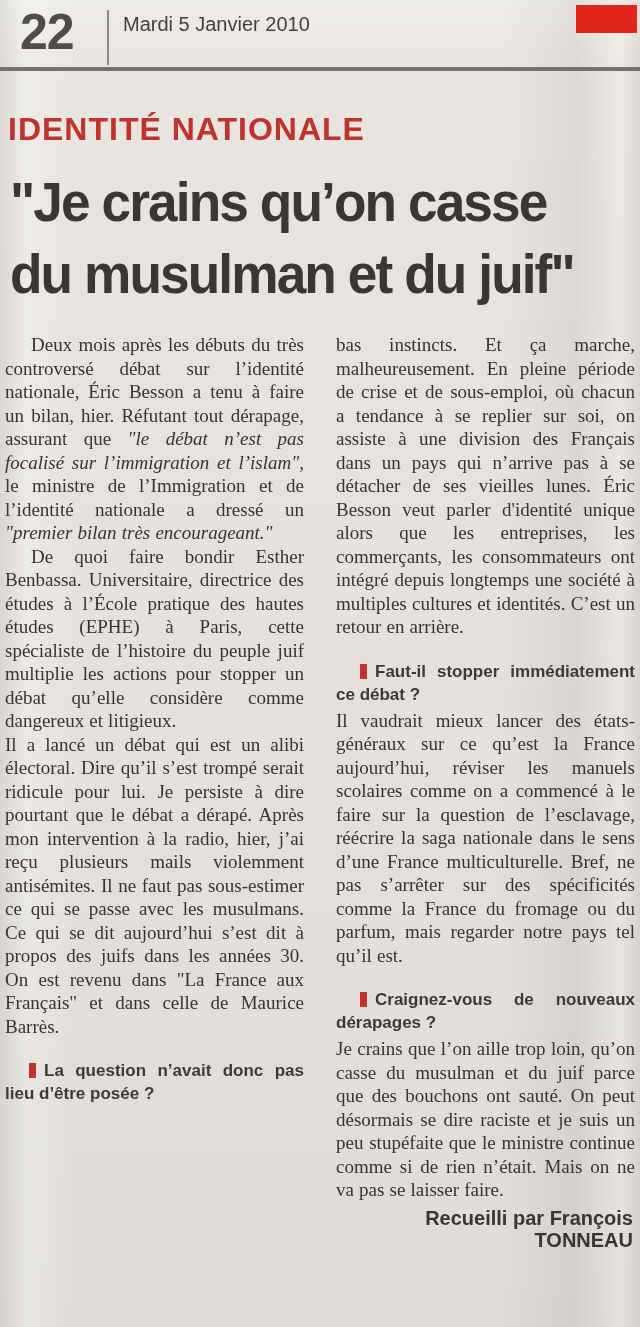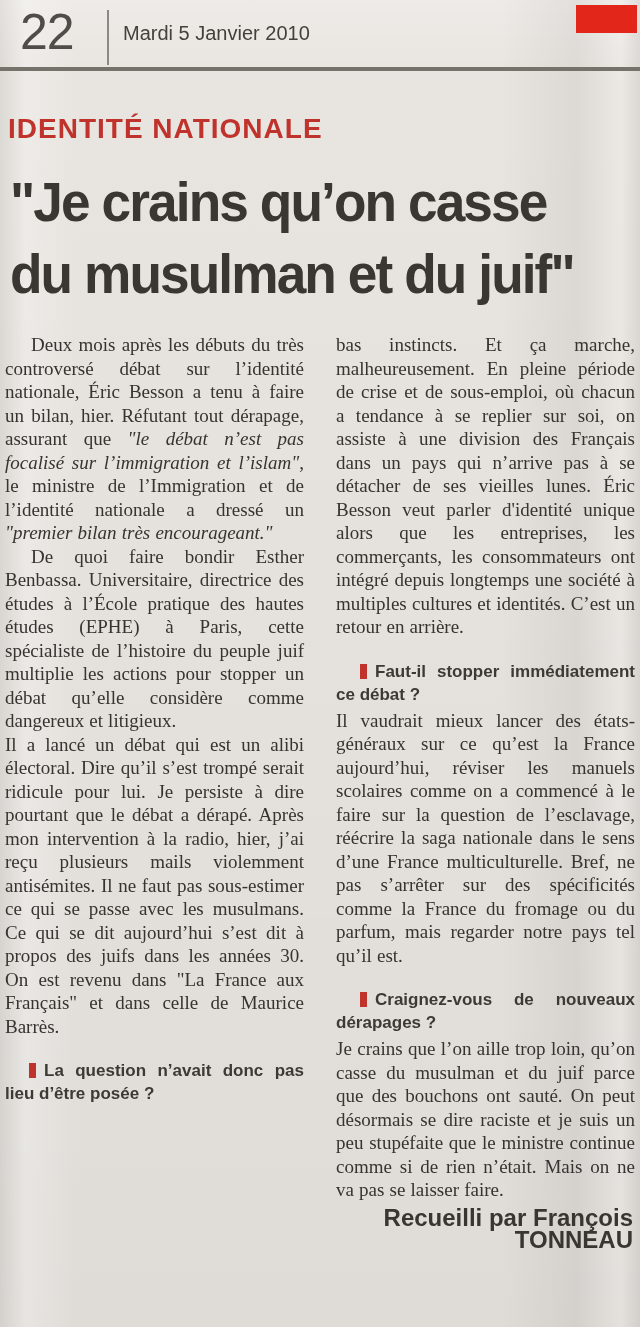--- a/index.html
+++ b/index.html
@@ -9,35 +9,35 @@
     background:var(--paper,#e8e5e0);
     background-image:
       linear-gradient(90deg, rgba(0,0,0,.05) 0%, rgba(255,255,255,.25) 4%, rgba(255,255,255,0) 12%,
         rgba(255,255,255,0) 78%, rgba(0,0,0,.05) 90%, rgba(255,255,255,.15) 97%, rgba(0,0,0,.06) 100%),
       linear-gradient(180deg, rgba(255,255,255,.25) 0%, rgba(255,255,255,0) 6%, rgba(0,0,0,.02) 60%, rgba(0,0,0,.04) 100%);
     color:var(--ink,#373330);
   }
   
   .pagenum{
     position:absolute;left:20px;top:4px;
-    font-family:"Liberation Sans",sans-serif;font-weight:normal;
+    font-family:"Liberation Sans",sans-serif;font-weight:bold;
     font-size:50px;line-height:56px;color:#504d48;letter-spacing:-1px;
   }
   .header-vrule{position:absolute;left:107px;top:10px;width:2px;height:55px;background:#8b8983;}
   .dateblock{
-    position:absolute;left:123px;top:20px;
+    position:absolute;left:123px;top:11px;
     font-family:"Liberation Sans",sans-serif;font-size:20px;line-height:27px;color:#44413d;
   }
   .corner-box{position:absolute;top:5px;right:3px;width:61px;height:28px;background:var(--corner-red,#e2261a);}
   .header-rule{position:absolute;top:67px;left:0;width:640px;height:4px;background:var(--rule-grey,#75726c);}
   
   .kicker{
     position:absolute;left:8px;top:110px;
     font-family:"Liberation Sans",sans-serif;font-weight:bold;
-    font-size:28px;line-height:38px;letter-spacing:1px;
+    font-size:32px;line-height:38px;letter-spacing:1px;
     color:var(--accent-red,#c0322c);
   }
   .headline{position:absolute;left:10px;top:166px;width:628px;
     font-family:"Liberation Sans",sans-serif;font-weight:bold;
     font-size:56px;line-height:72px;letter-spacing:-2px;color:var(--headline-ink,#3a3631);}
   .headline .hl{transform:scaleX(.95);transform-origin:left center;white-space:nowrap;}
   
   .columns{position:absolute;top:333px;left:0;width:640px;display:flex;gap:32px;padding:0 5px;box-sizing:border-box;}
   .col{flex:1;min-width:0;}
   .body-para{
@@ -51,21 +51,21 @@
     font-family:"Liberation Sans",sans-serif;font-weight:bold;
     font-size:17px;line-height:23px;color:#3d3a35;
   }
   .qbullet{
     display:inline-block;width:7px;height:15px;margin-right:8px;vertical-align:-2px;
     background:var(--accent-red,#c0322c);
   }
   .byline{
     margin-top:5px;text-align:right;padding-right:2px;
     font-family:"Liberation Sans",sans-serif;font-weight:bold;
-    font-size:24px;line-height:22px;color:#393632;
+    font-size:20px;line-height:22px;color:#393632;
   }
 </style>
 </head>
 <body>
 
 <div class="page">
 
   <div class="pagenum">22</div>
   <div class="header-vrule"></div>
   <div class="dateblock">

